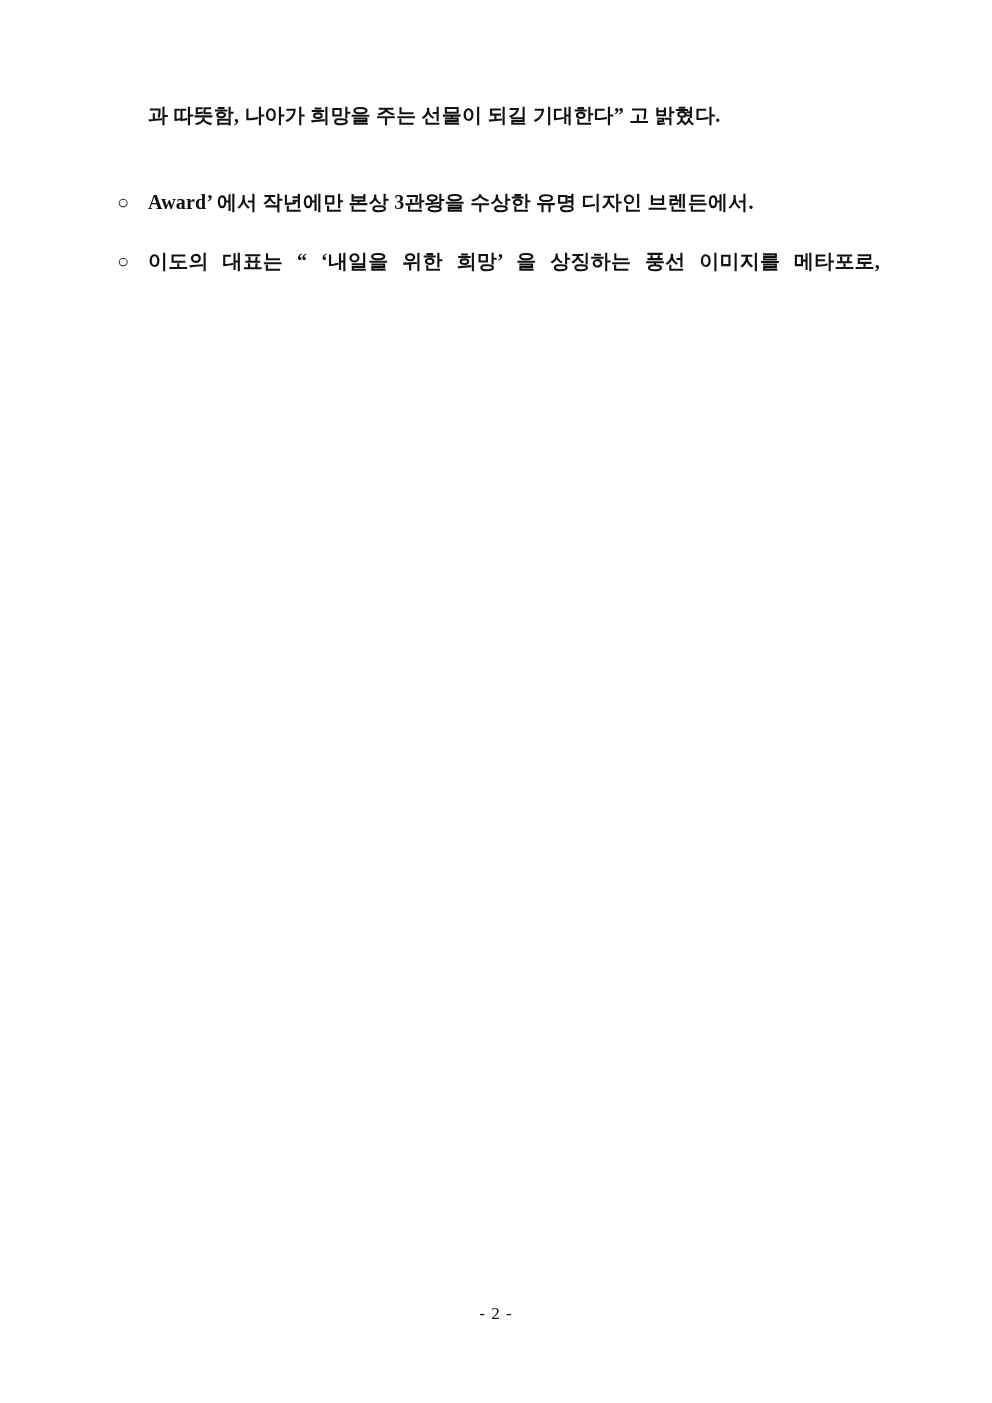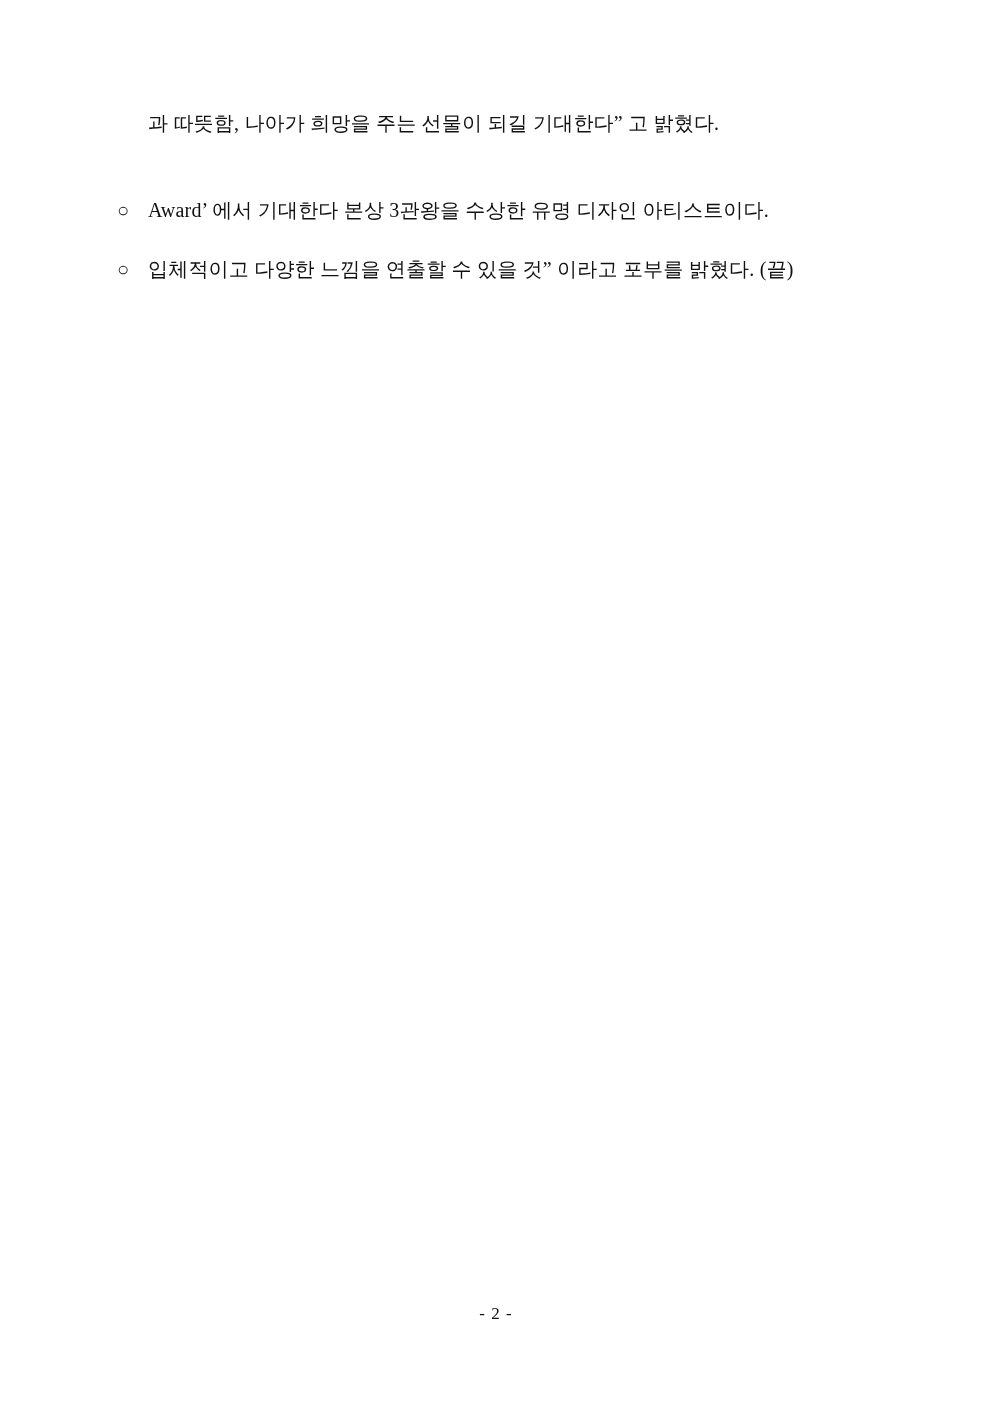--- a/index.html
+++ b/index.html
@@ -12,25 +12,26 @@
     width: 992px;
     height: 1403px;
     background: #ffffff;
     color: #111111;
     font-family: "Liberation Serif", "DejaVu Serif", serif;
     overflow: hidden;
   }
   .doc-body {
     position: absolute;
     left: 148px;
-    top: 104px;
+    top: 96px;
     width: 732px;
     font-size: 20px;
     line-height: 38px;
     letter-spacing: 0.2px;
+    font-weight: bold;
   }
   .para {
     position: relative;
   }
   .para.bulleted-1 { margin-top: 49px; }
   .para.bulleted-2 { margin-top: 21px; }
   .bullet-marker {
     position: absolute;
     left: -31px;
     top: 0;
@@ -65,25 +66,25 @@
 <div class="page">
 
   <div class="doc-body">
 
     <div class="para continuation">
       <div class="text-line">과 따뜻함, 나아가 희망을 주는 선물이 되길 기대한다” 고 밝혔다.</div>
     </div>
 
     <div class="para bulleted-1">
       <span class="bullet-marker">○</span>
-      <div class="text-line">Award’ 에서 기대한다 본상 3관왕을 수상한 유명 디자인 아티스트이다.</div>
+      <div class="text-line">Award’ 에서 작년에만 본상 3관왕을 수상한 유명 디자인 브렌든에서.</div>
     </div>
 
     <div class="para bulleted-2">
       <span class="bullet-marker">○</span>
-      <div class="text-line">입체적이고 다양한 느낌을 연출할 수 있을 것” 이라고 포부를 밝혔다. (끝)</div>
+      <div class="text-line fill">이도의 대표는 “ ‘내일을 위한 희망’ 을 상징하는 풍선 이미지를 메타포로,</div>
     </div>
 
   </div>
 
   <div class="page-footer">- 2 -</div>
 
 </div>
 
 </body></html>

